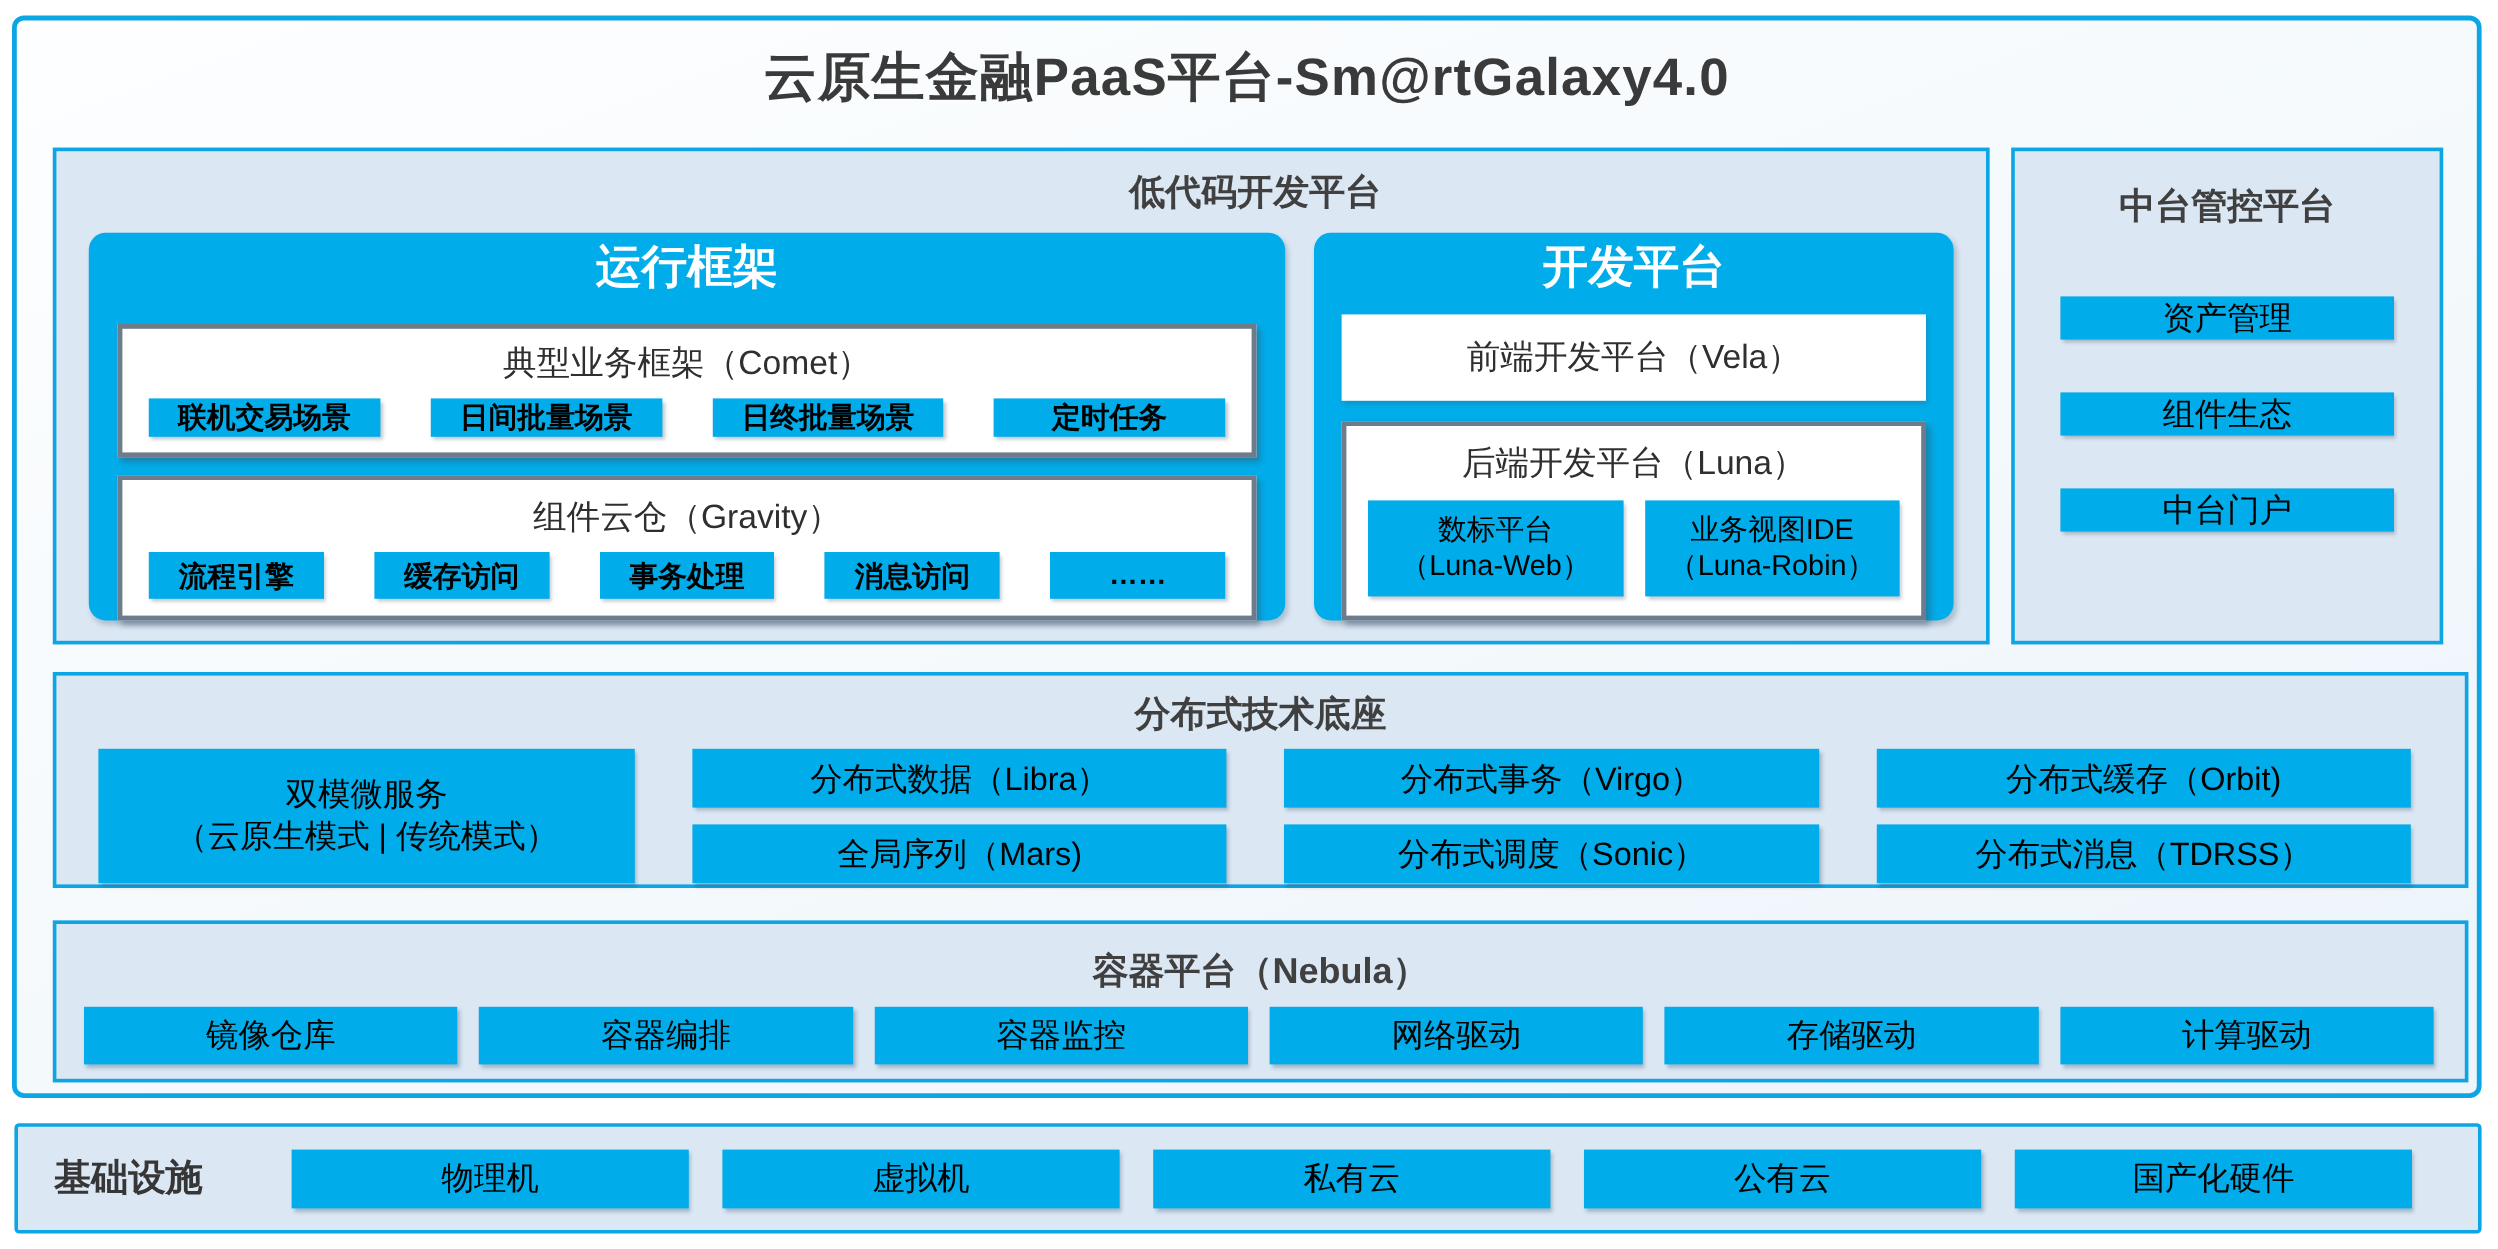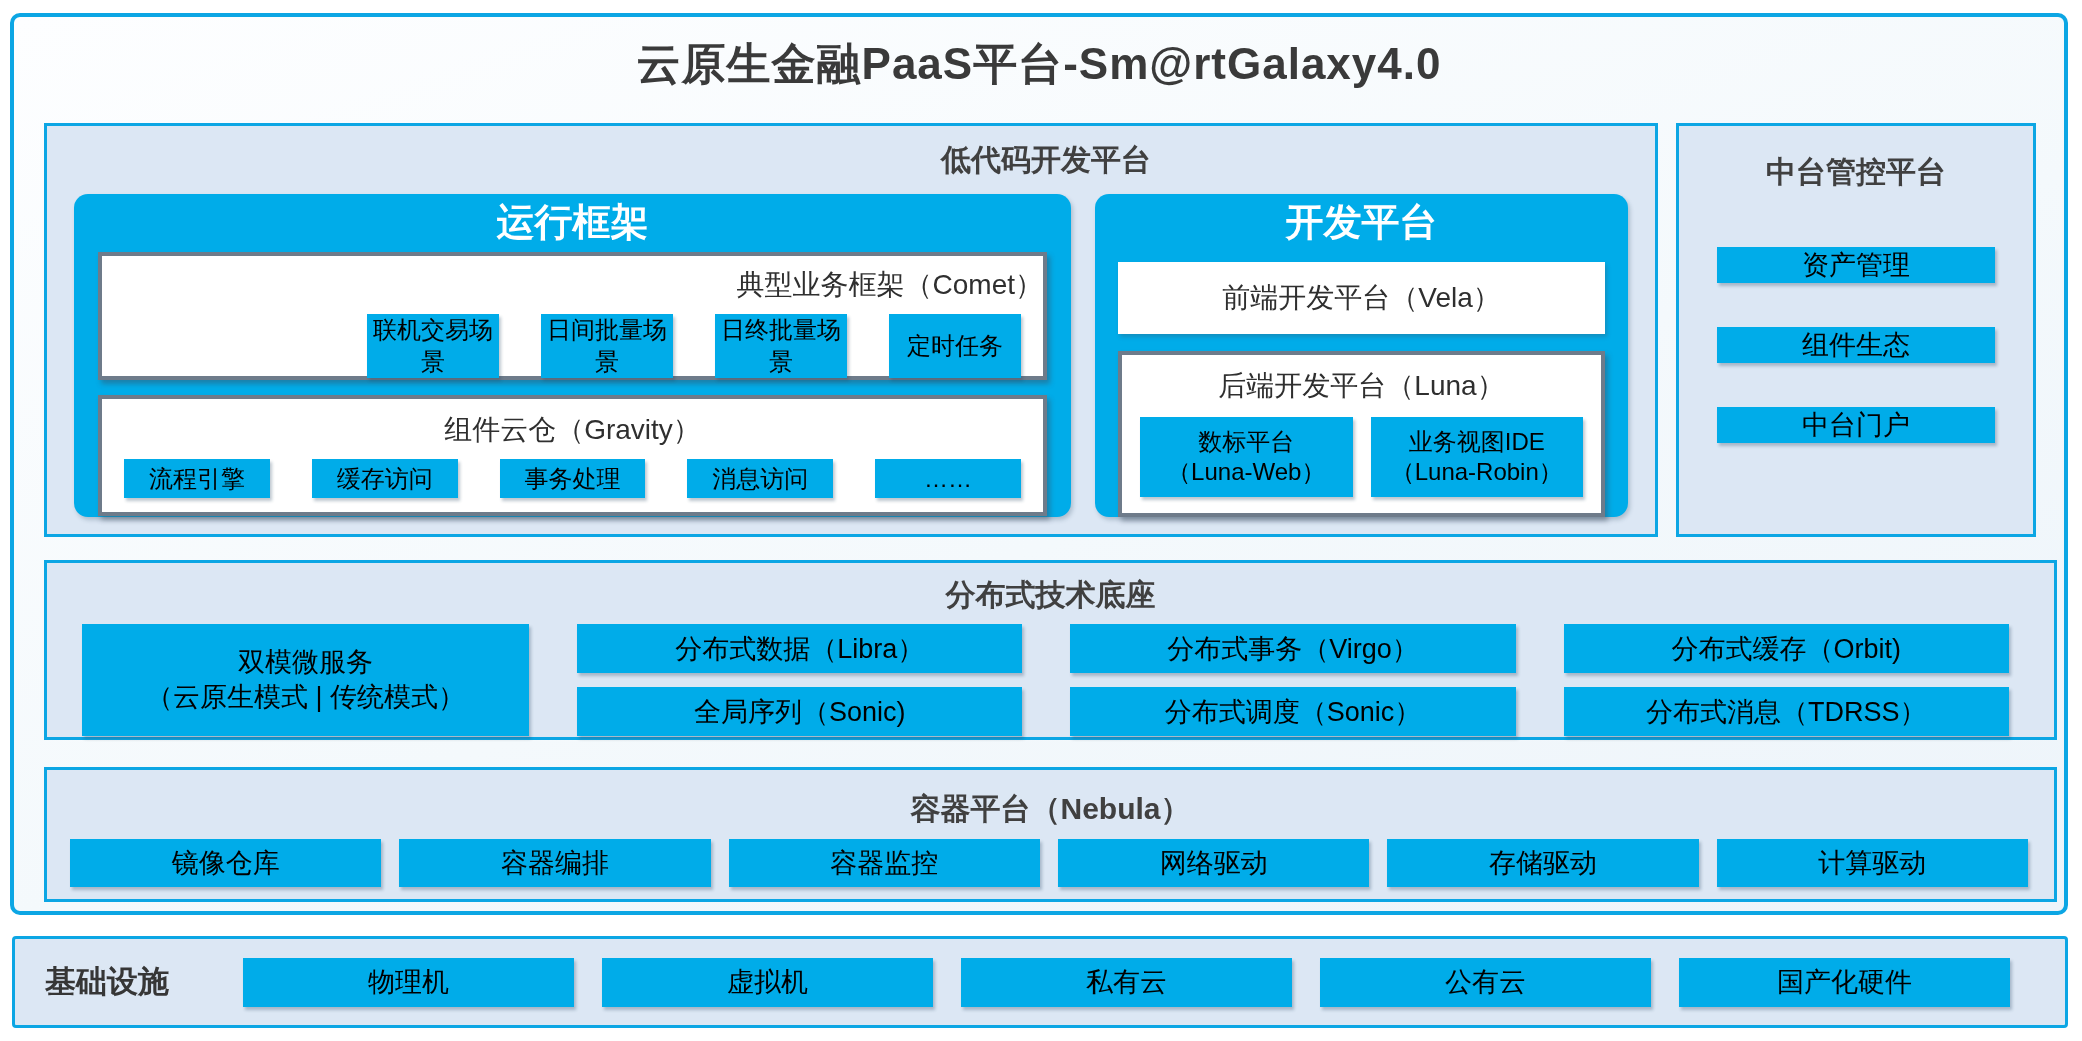--- a/index.html
+++ b/index.html
@@ -30,25 +30,25 @@
   .bigbox{box-sizing:border-box;display:flex;flex-direction:column;}
   .bigbox-runtime{flex:0 0 997px;}
   .bigbox-dev{flex:1;}
   .bigbox-header{height:56px;display:flex;align-items:center;justify-content:center;
                  font-size:38px;font-weight:700;color:#ffffff;}
 
   .panel{box-sizing:border-box;background:#ffffff;border:4px solid #6e7b8a;
          box-shadow:3px 4px 5px rgba(60,75,95,0.45);display:flex;flex-direction:column;}
   .panel-title{text-align:center;font-size:28px;color:#2f2f2f;font-weight:500;}
 
-  .panel-comet{margin:2px 24px 0;height:128px;align-items:flex-end;}
+  .panel-comet{margin:20px 24px 0;height:111px;}
   .panel-comet .panel-title{padding-top:10px;}
   .panel-gravity{margin:15px 24px 0;height:121px;}
   .panel-gravity .panel-title{padding-top:12px;}
-  .btn-row{display:flex;gap:42px;margin:10px 22px 14px;flex:1;}
+  .btn-row{display:flex;gap:42px;margin:10px 22px 14px;flex:1;font-weight:bold;}
   .btn{flex:1;display:flex;align-items:center;justify-content:center;
        font-size:24px;color:#000000;background:#00ace9;box-shadow:2px 3px 3px rgba(40,70,95,0.3);text-align:center;}
 
   .panel-vela{margin:12px 23px 0;height:72px;border:none;box-shadow:2px 3px 4px rgba(60,75,95,0.3);
               align-items:center;justify-content:center;flex-direction:row;}
   .panel-luna{margin:17px 23px 0;flex:1;}
   .panel-luna .panel-title{padding-top:12px;}
   .luna-row{display:flex;gap:18px;margin:12px 18px 16px;flex:1;}
   .btn-2line{flex-direction:column;line-height:1.25;}
 
@@ -149,21 +149,21 @@
     <div class="sec sec-dist">
       <div class="sec-title">分布式技术底座</div>
       <div class="dist-grid">
         <div class="btn dist-cell dual-box">
           <span>双模微服务</span>
           <span>（云原生模式 | 传统模式）</span>
         </div>
         <div class="btn dist-cell">分布式数据（Libra）</div>
         <div class="btn dist-cell">分布式事务（Virgo）</div>
         <div class="btn dist-cell">分布式缓存（Orbit)</div>
-        <div class="btn dist-cell">全局序列（Sonic)</div>
+        <div class="btn dist-cell">全局序列（Mars)</div>
         <div class="btn dist-cell">分布式调度（Sonic）</div>
         <div class="btn dist-cell">分布式消息（TDRSS）</div>
       </div>
     </div>
 
     <div class="sec sec-cont">
       <div class="sec-title">容器平台（Nebula）</div>
       <div class="cont-row">
         <div class="btn">镜像仓库</div>
         <div class="btn">容器编排</div>

